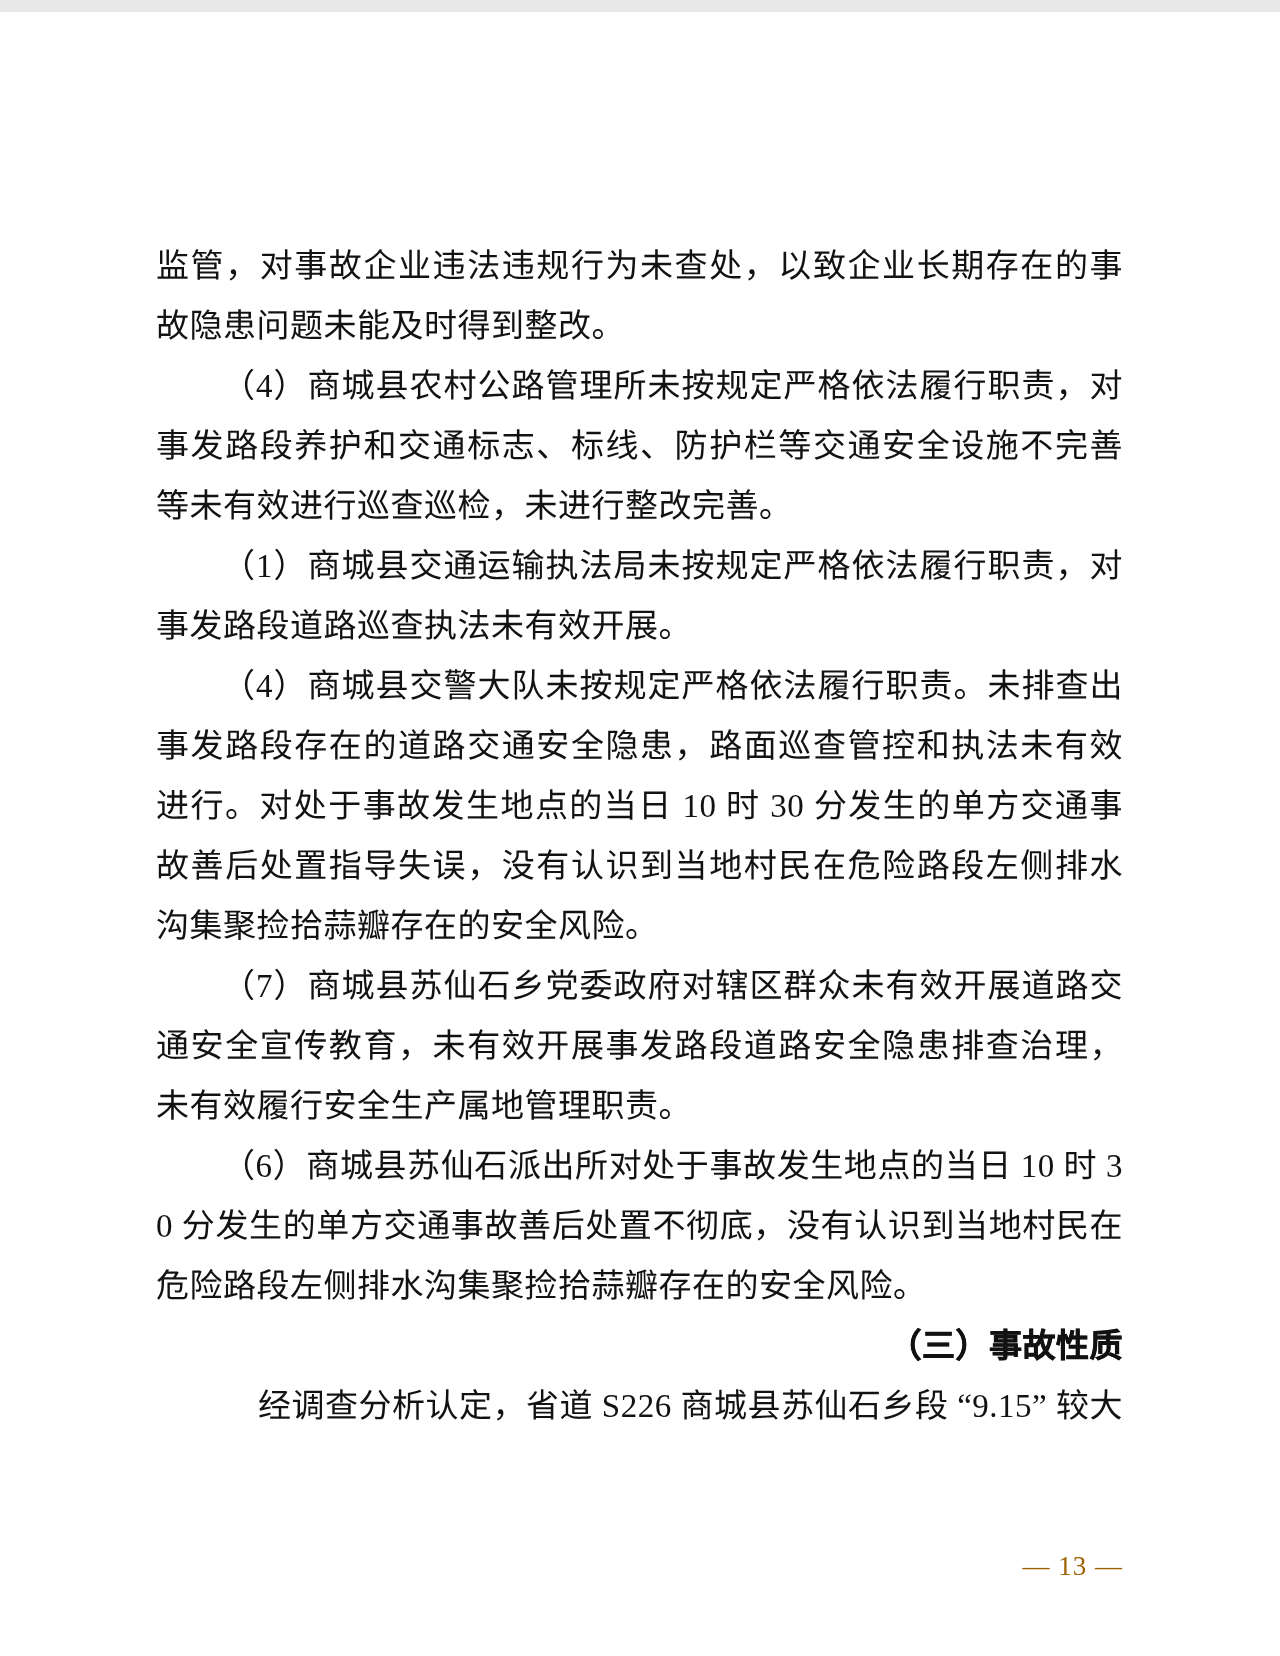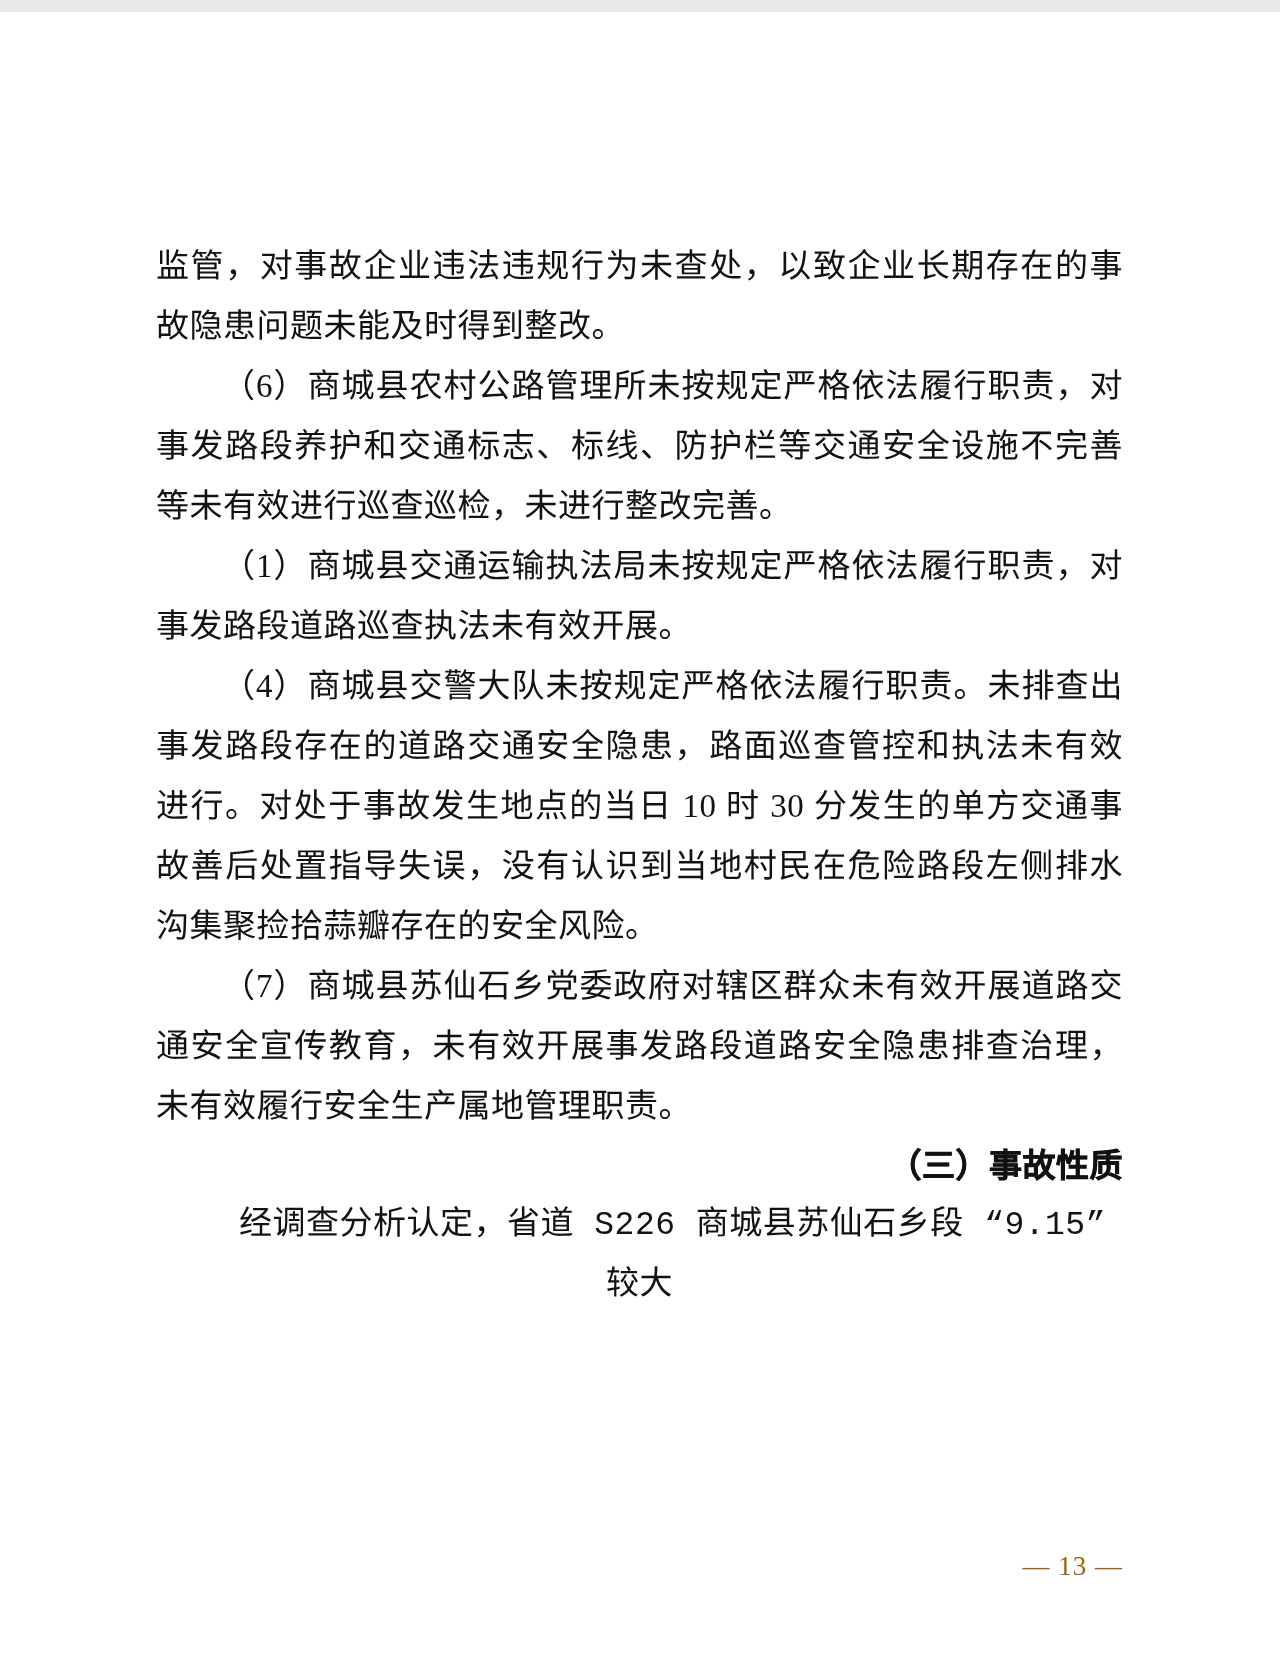--- a/index.html
+++ b/index.html
@@ -35,41 +35,41 @@
   }
   .par.no-indent {
     text-indent: 0;
   }
   .par.heading {
     font-weight: bold;
     text-align: right;
     -webkit-text-stroke: 0.6px #121212;
   }
   .par.last {
-    text-align: center;
-    font-family: Liberation Mono, monospace;
+    text-align: right;
   }
   .footer {
     position: absolute;
     top: 1534px;
     right: 157px;
     font-size: 27px;
     line-height: 40px;
     letter-spacing: 1px;
     color: #a16207;
   }
 </style>
 </head>
 <body>
 
 <div class="page">
   <div class="doc-body">
     <p class="par no-indent">监管，对事故企业违法违规行为未查处，以致企业长期存在的事故隐患问题未能及时得到整改。</p>
-    <p class="par">（6）商城县农村公路管理所未按规定严格依法履行职责，对事发路段养护和交通标志、标线、防护栏等交通安全设施不完善等未有效进行巡查巡检，未进行整改完善。</p>
+    <p class="par">（4）商城县农村公路管理所未按规定严格依法履行职责，对事发路段养护和交通标志、标线、防护栏等交通安全设施不完善等未有效进行巡查巡检，未进行整改完善。</p>
     <p class="par">（1）商城县交通运输执法局未按规定严格依法履行职责，对事发路段道路巡查执法未有效开展。</p>
     <p class="par">（4）商城县交警大队未按规定严格依法履行职责。未排查出事发路段存在的道路交通安全隐患，路面巡查管控和执法未有效进行。对处于事故发生地点的当日 10 时 30 分发生的单方交通事故善后处置指导失误，没有认识到当地村民在危险路段左侧排水沟集聚捡拾蒜瓣存在的安全风险。</p>
     <p class="par">（7）商城县苏仙石乡党委政府对辖区群众未有效开展道路交通安全宣传教育，未有效开展事发路段道路安全隐患排查治理，未有效履行安全生产属地管理职责。</p>
+    <p class="par">（6）商城县苏仙石派出所对处于事故发生地点的当日 10 时 30 分发生的单方交通事故善后处置不彻底，没有认识到当地村民在危险路段左侧排水沟集聚捡拾蒜瓣存在的安全风险。</p>
     <p class="par heading">（三）事故性质</p>
     <p class="par last">经调查分析认定，省道 S226 商城县苏仙石乡段 “9.15” 较大</p>
   </div>
 
   <div class="footer">— 13 —</div>
 </div>
 
 </body></html>

